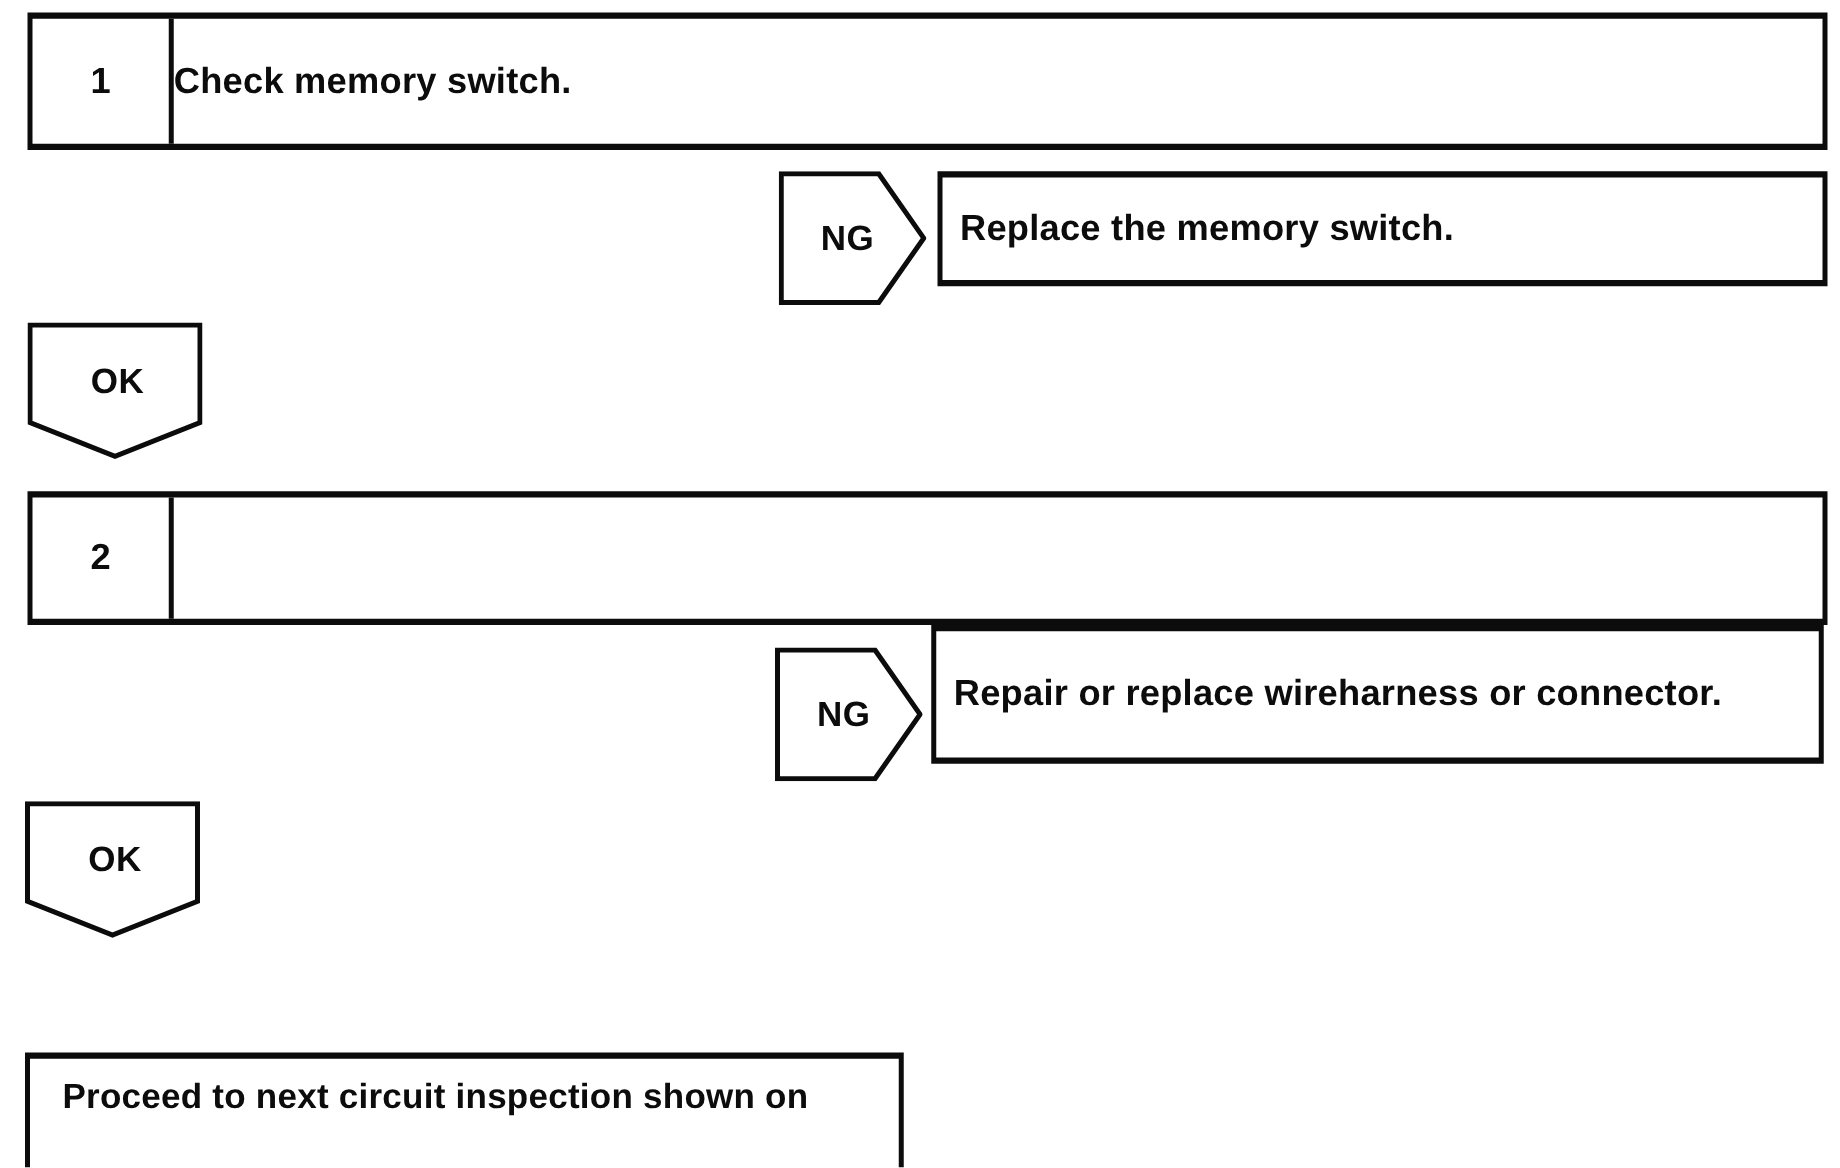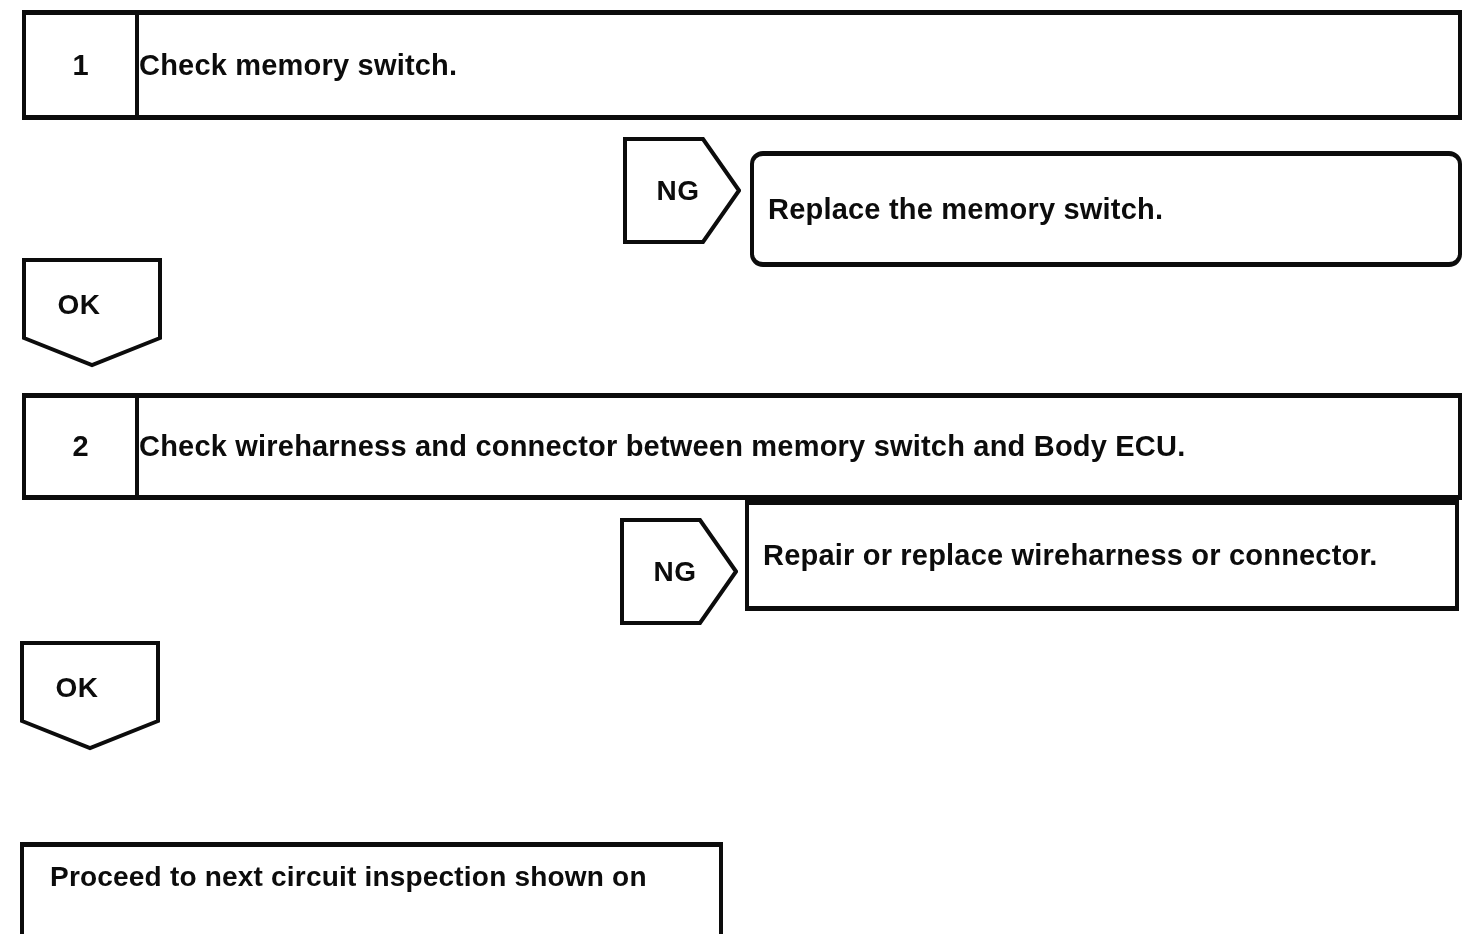--- a/index.html
+++ b/index.html
@@ -93,21 +93,21 @@
     width: 140px;
     height: 110px;
   }
   .ok-arrow svg {
     position: absolute;
     left: 0;
     top: 0;
   }
   .ok-label {
     position: absolute;
-    left: 1px;
+    left: 16px;
     top: 0;
     width: 112px;
     height: 94px;
     display: flex;
     align-items: center;
     justify-content: center;
     font-size: 28px;
     font-weight: 700;
     letter-spacing: 0.5px;
   }
@@ -135,32 +135,31 @@
     <div class="step-num">1</div>
     <div class="step-text">Check memory switch.</div>
   </div>
 
   <div class="ng-arrow" style="left:623px; top:137px;">
     <svg width="118" height="107" viewBox="0 0 118 107">
       <polygon points="2,2 80,2 116,53.5 80,105 2,105" fill="#ffffff" stroke="#0c0c0c" stroke-width="4"></polygon>
     </svg>
     <span class="ng-label">NG</span>
   </div>
-  <div class="result-box" style="left:750px; top:151px; width:712px; height:116px;border-radius:13px;">Replace the memory switch.</div>
+  <div class="result-box" style="left:750px; top:137px; width:712px; height:92px;">Replace the memory switch.</div>
 
   <div class="ok-arrow" style="left:22px; top:258px;">
     <svg width="140" height="110" viewBox="0 0 140 110">
       <polygon points="2,2 138,2 138,80 70,107 2,80" fill="#ffffff" stroke="#0c0c0c" stroke-width="4"></polygon>
     </svg>
     <span class="ok-label">OK</span>
   </div>
 
   <div class="step-row" style="left:22px; top:393px; width:1440px; height:107px;">
     <div class="step-num">2</div>
-    <div class="step-text">Check wireharness and connector between memory switch and Body ECU.</div>
   </div>
 
   <div class="ng-arrow" style="left:620px; top:518px;">
     <svg width="118" height="107" viewBox="0 0 118 107">
       <polygon points="2,2 80,2 116,53.5 80,105 2,105" fill="#ffffff" stroke="#0c0c0c" stroke-width="4"></polygon>
     </svg>
     <span class="ng-label">NG</span>
   </div>
   <div class="result-box" style="left:745px; top:500px; width:714px; height:111px;">Repair or replace wireharness or connector.</div>
 

